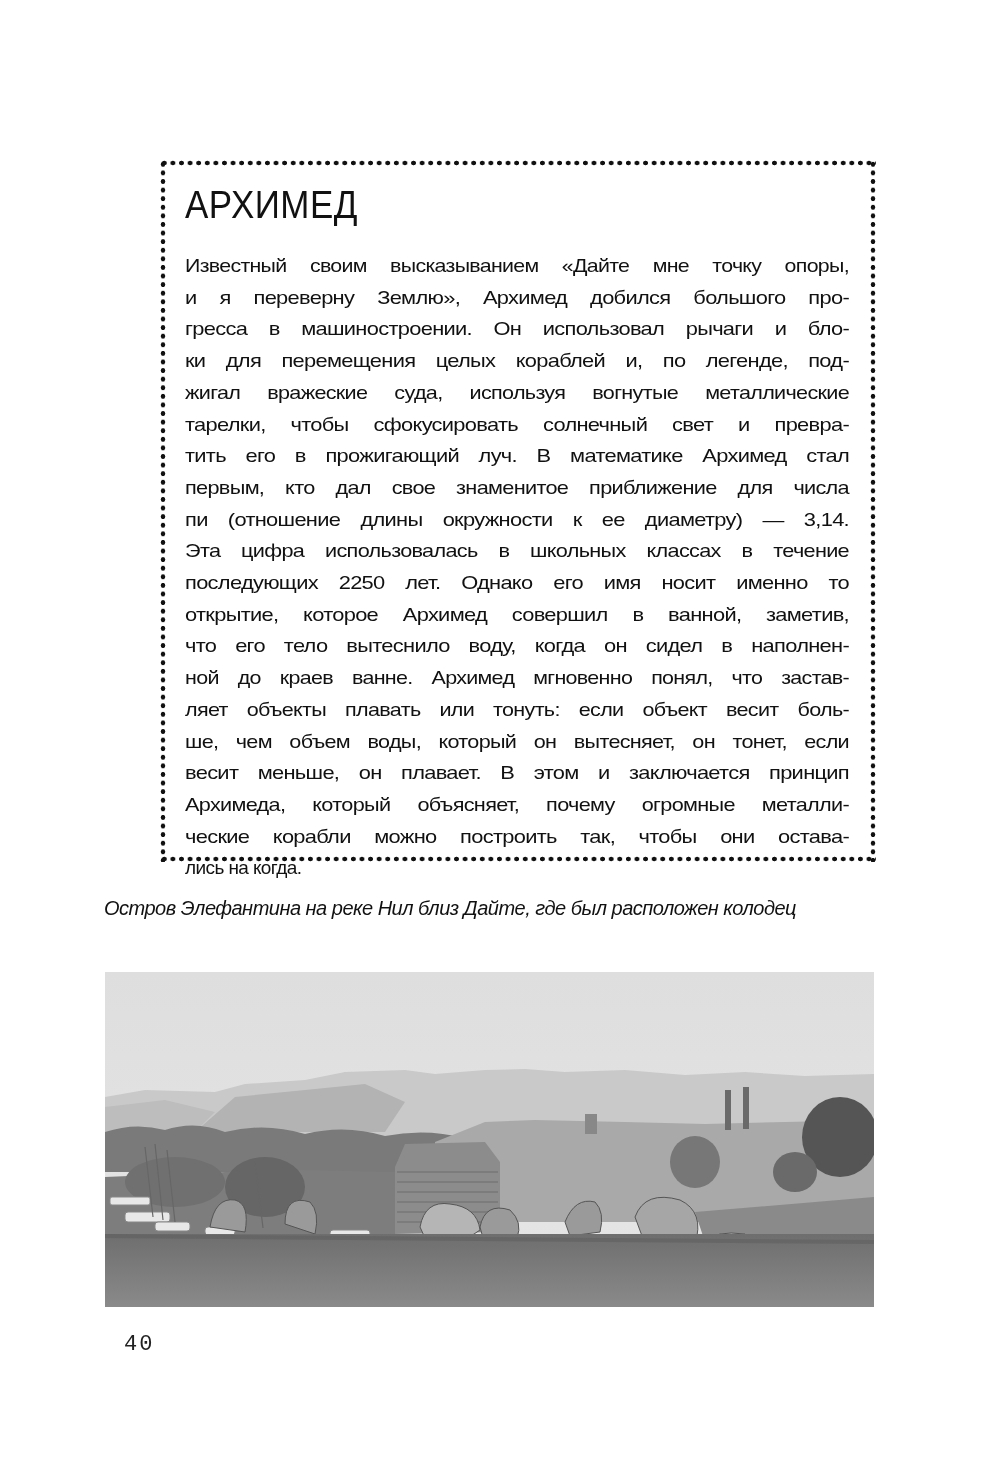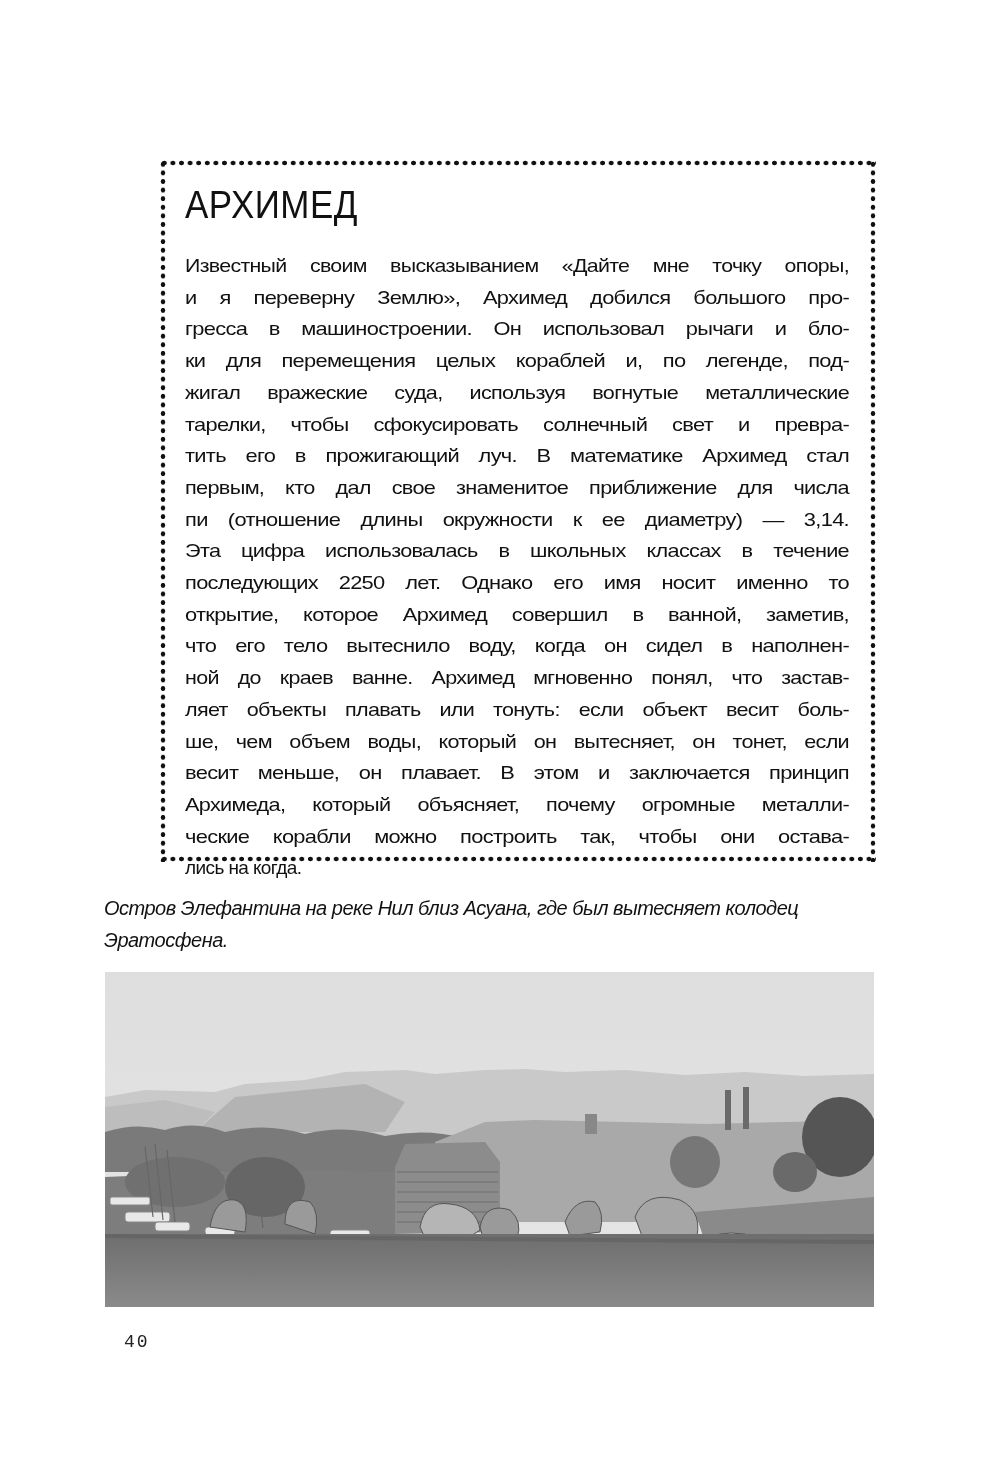--- a/index.html
+++ b/index.html
@@ -33,21 +33,21 @@
   .caption {
     position: absolute; left: 104px; top: 892px; width: 770px;
     font-style: italic; font-size: 20px; line-height: 32px; letter-spacing: -0.5px;
   }
   .photo {
     position: absolute; left: 105px; top: 972px; width: 769px; height: 335px; overflow: hidden;
     background: #d9d9d9;
   }
   .page-number {
     position: absolute; left: 124px; top: 1332px;
-    font-family: "Liberation Mono", monospace; font-size: 18px; color: #222; letter-spacing: 2px;
+    font-family: "Liberation Mono", monospace; font-size: 22px; color: #222; letter-spacing: 2px;
   }
 </style>
 </head>
 <body>
 
 <div class="sidebar-box">
   <div class="dots-h dots-top"></div>
   <div class="dots-h dots-bottom"></div>
   <div class="dots-v dots-left"></div>
   <div class="dots-v dots-right"></div>
@@ -72,22 +72,21 @@
     <span class="box-line" style="display: block; transform: scaleX(1.13504); width: 585px;">ляет объекты плавать или тонуть: если объект весит боль-</span>
     <span class="box-line" style="display: block; transform: scaleX(1.13699); width: 584px;">ше, чем объем воды, который он вытесняет, он тонет, если</span>
     <span class="box-line" style="display: block; transform: scaleX(1.15); width: 577.391px;">весит меньше, он плавает. В этом и заключается принцип</span>
     <span class="box-line" style="display: block; transform: scaleX(1.14089); width: 582px;">Архимеда, который объясняет, почему огромные металли-</span>
     <span class="box-line" style="display: block; transform: scaleX(1.15); width: 577.391px;">ческие корабли можно построить так, чтобы они остава-</span>
     <span class="box-line last">лись на когда.</span>
   </div>
 </div>
 
 <div class="caption">
-  <div>Остров Элефантина на реке Нил близ Асуана, где был вытесняет колодец</div>
-  <div>Эратосфена.</div>
+  <div>Остров Элефантина на реке Нил близ Дайте, где был расположен колодец</div>
 </div>
 
 <div class="photo" aria-label="Black-and-white photo of Elephantine Island on the Nile near Aswan: ruins and stone walls on the riverbank, granite boulders, felucca boats moored on the left, desert hills in the background">
   <svg width="769" height="335" viewBox="0 0 769 335" xmlns="http://www.w3.org/2000/svg">
     <defs>
       <linearGradient id="sky" x1="0" y1="0" x2="0" y2="1">
         <stop offset="0" stop-color="#dedede"></stop>
         <stop offset="1" stop-color="#e6e6e6"></stop>
       </linearGradient>
       <linearGradient id="water" x1="0" y1="0" x2="0" y2="1">

